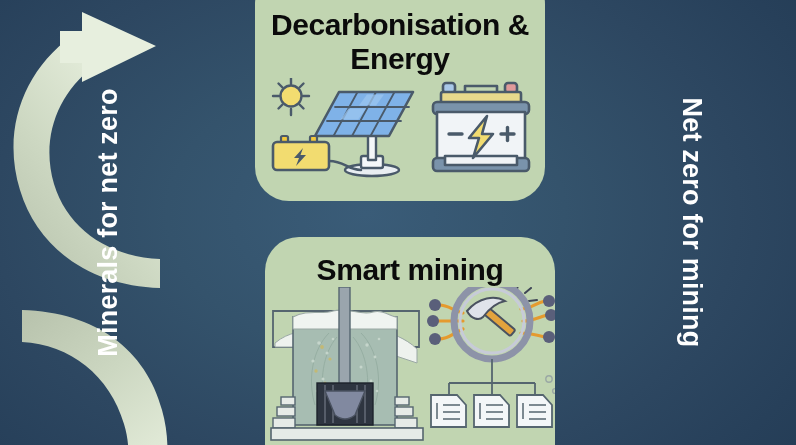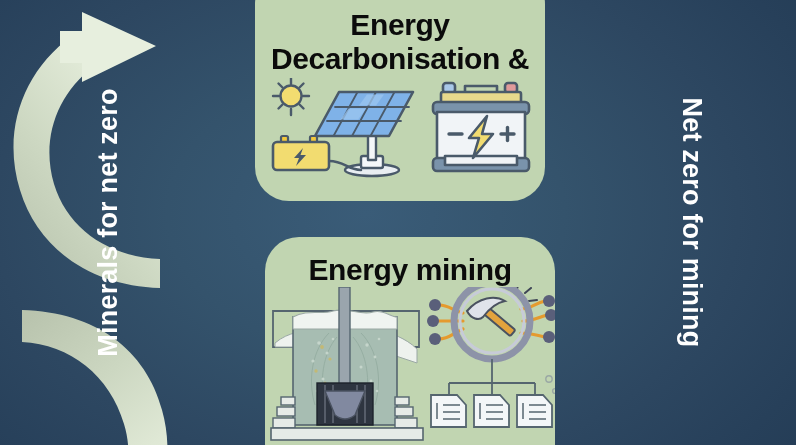--- a/index.html
+++ b/index.html
@@ -157,22 +157,22 @@
                C 118 206, 138 160, 124 114
                C 110 66, 70 34, 22 32
                Z" fill="url(#gradRight)"></path>
 
       <polygon points="96,214 20,250 96,288 96,268 120,268 120,234 96,234" fill="#e7efde"></polygon>
     </svg>
   </div>
 
   <div class="card" id="card-top">
     <div class="card-title">
+      <div>Decarbonisation &amp;</div>
       <div>Energy</div>
-      <div>Decarbonisation &amp;</div>
     </div>
 
     <div class="art" id="art-energy">
       <svg width="274" height="100" viewBox="0 0 274 100">
         <g stroke-linejoin="round" stroke-linecap="round">
 
           <g>
             <g stroke="#4a5a6a" stroke-width="2.4">
               <line x1="28" y1="0" x2="28" y2="6"></line>
               <line x1="28" y1="31" x2="28" y2="37"></line>
@@ -245,21 +245,21 @@
 
             <path d="M 224 38 L 206 60 L 216 60 L 210 80 L 230 56 L 219 56 Z" fill="#f2dc70" stroke="#4a5a6a" stroke-width="2.6"></path>
           </g>
 
         </g>
       </svg>
     </div>
   </div>
 
   <div class="card" id="card-bottom">
-    <div class="card-title">Energy mining</div>
+    <div class="card-title">Smart mining</div>
 
     <div class="art" id="art-mining">
       <svg width="288" height="190" viewBox="0 0 288 190">
 
         <g>
 
           <path d="M 6 24 L 152 24 L 152 60 L 6 60 Z" fill="none" stroke="#55656f" stroke-width="1.8"></path>
 
           <path d="M 8 56 C 22 44, 36 46, 44 40 L 44 60 L 8 60 Z" fill="#eef2ee" stroke="#9aa8a4" stroke-width="1"></path>
 

